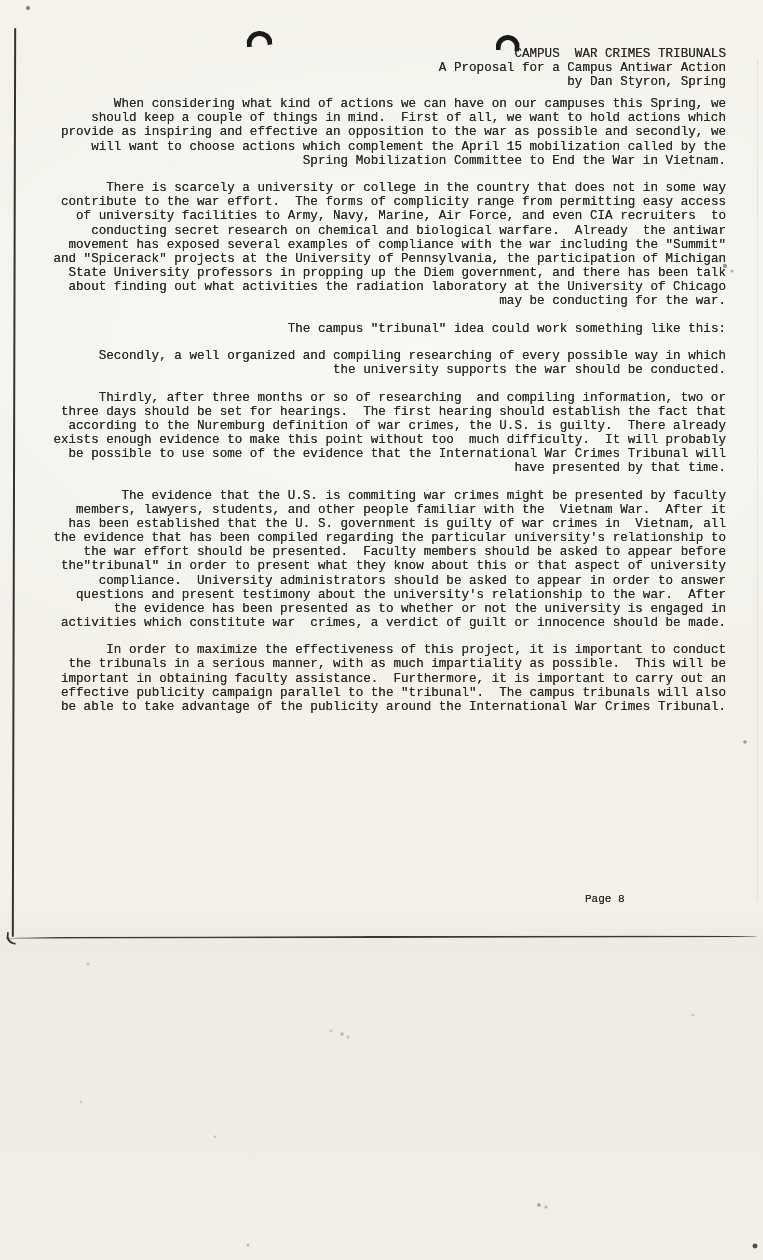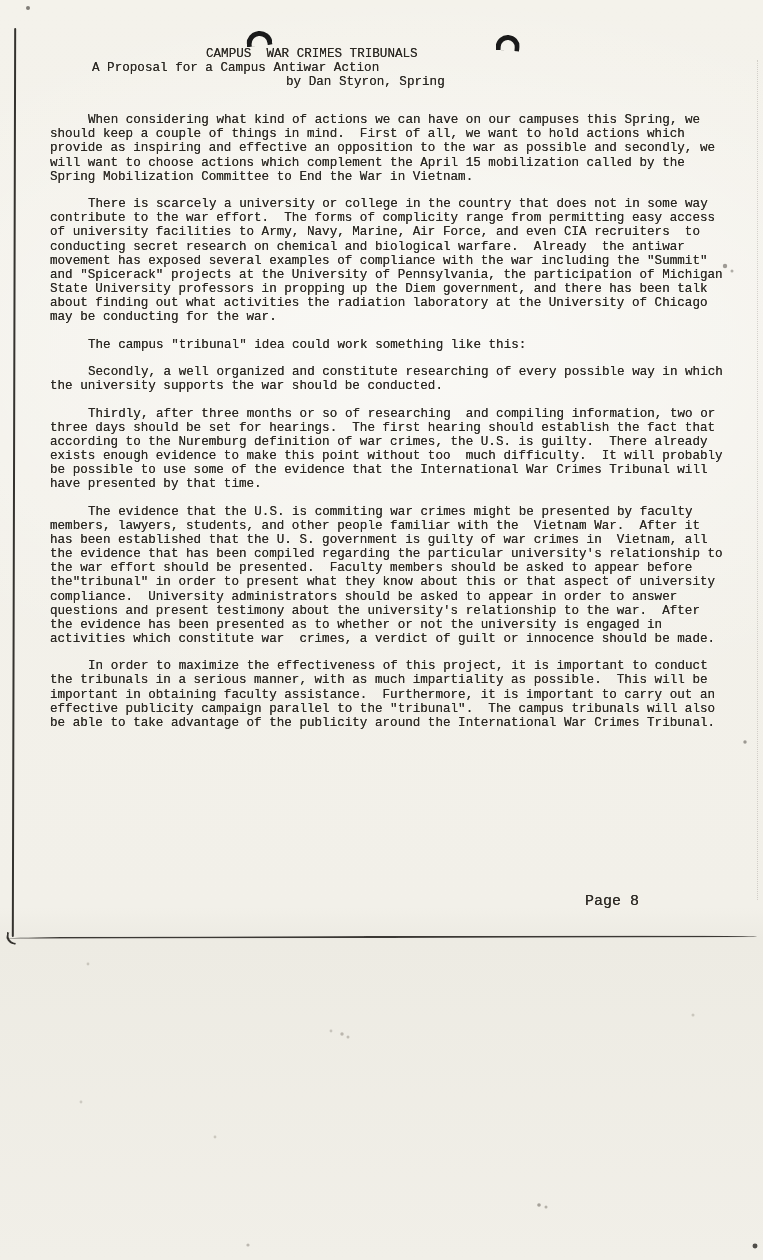--- a/index.html
+++ b/index.html
@@ -8,20 +8,21 @@
     width:763px;height:1260px;position:relative;overflow:hidden;
     background:#f2f0e9;
     font-family:"Liberation Mono","DejaVu Sans Mono",monospace;
     color:#2b2823;
   }
   .scan{
     position:absolute;inset:0;
     background:
       radial-gradient(ellipse 900px 520px at 55% 28%, rgba(255,255,255,.55), rgba(255,255,255,0) 70%),
       linear-gradient(180deg,#f4f2eb 0%,#f2f0e9 72%,#edebe3 74.5%,#f1efe8 100%);
+    text-align: right;
   }
   .left-edge{
     position:absolute;left:13px;top:28px;width:2px;height:909px;
     background:#35332f;border-radius:2px;transform:rotate(.15deg);
   }
   .left-edge::after{
     content:"";position:absolute;left:-6px;bottom:-7px;width:9px;height:9px;
     border-left:2px solid #35332f;border-bottom:2px solid #35332f;
     border-radius:0 0 0 9px;transform:rotate(12deg);
   }
@@ -37,24 +38,24 @@
   .mark2{left:496px;top:35px;width:24px;height:16px;transform:rotate(4deg)}
   .content{
     position:absolute;left:50px;top:47px;width:676px;
     font-size:12.6px;line-height:14.1px;
     text-shadow:0 0 .35px rgba(43,40,35,.8);
   }
   .hline{white-space:pre}
   .title{margin-left:156px}
   .subtitle{margin-left:42px}
   .byline{margin-left:236px}
-  .paras{margin-top:24px}
+  .paras{margin-top:8px}
   .para{margin:0 0 13.5px 0;text-indent:38px;white-space:pre-wrap}
   .page-number{
-    position:absolute;left:585px;top:893px;font-size:15px;
+    position:absolute;left:585px;top:893px;font-size:11px;
     text-shadow:0 0 .35px rgba(43,40,35,.8);
   }
   .right-edge{
     position:absolute;right:5px;top:60px;height:840px;width:1px;
     border-right:1px dotted rgba(90,84,76,.22);
   }
   .specks{
     position:absolute;left:0;top:0;width:2px;height:2px;border-radius:50%;
     background:transparent;
     box-shadow:
@@ -86,21 +87,21 @@
   <div class="right-edge"></div>
 
   <div class="content">
     <div class="hline title">CAMPUS  WAR CRIMES TRIBUNALS</div>
     <div class="hline subtitle">A Proposal for a Campus Antiwar Action</div>
     <div class="hline byline">by Dan Styron, Spring</div>
     <div class="paras">
         <p class="para">When considering what kind of actions we can have on our campuses this Spring, we should keep a couple of things in mind.  First of all, we want to hold actions which provide as inspiring and effective an opposition to the war as possible and secondly, we will want to choose actions which complement the April 15 mobilization called by the Spring Mobilization Committee to End the War in Vietnam.</p>
         <p class="para">There is scarcely a university or college in the country that does not in some way contribute to the war effort.  The forms of complicity range from permitting easy access of university facilities to Army, Navy, Marine, Air Force, and even CIA recruiters  to conducting secret research on chemical and biological warfare.  Already  the antiwar movement has exposed several examples of compliance with the war including the "Summit" and "Spicerack" projects at the University of Pennsylvania, the participation of Michigan State University professors in propping up the Diem government, and there has been talk about finding out what activities the radiation laboratory at the University of Chicago may be conducting for the war.</p>
         <p class="para">The campus "tribunal" idea could work something like this:</p>
-        <p class="para">Secondly, a well organized and constitute researching of every possible way in which the university supports the war should be conducted.</p>
+        <p class="para">Secondly, a well organized and compiling researching of every possible way in which the university supports the war should be conducted.</p>
         <p class="para">Thirdly, after three months or so of researching  and compiling information, two or three days should be set for hearings.  The first hearing should establish the fact that according to the Nuremburg definition of war crimes, the U.S. is guilty.  There already exists enough evidence to make this point without too  much difficulty.  It will probably be possible to use some of the evidence that the International War Crimes Tribunal will have presented by that time.</p>
         <p class="para">The evidence that the U.S. is commiting war crimes might be presented by faculty members, lawyers, students, and other people familiar with the  Vietnam War.  After it has been established that the U. S. government is guilty of war crimes in  Vietnam, all the evidence that has been compiled regarding the particular university's relationship to the war effort should be presented.  Faculty members should be asked to appear before the"tribunal" in order to present what they know about this or that aspect of university compliance.  University administrators should be asked to appear in order to answer questions and present testimony about the university's relationship to the war.  After the evidence has been presented as to whether or not the university is engaged in activities which constitute war  crimes, a verdict of guilt or innocence should be made.</p>
         <p class="para">In order to maximize the effectiveness of this project, it is important to conduct the tribunals in a serious manner, with as much impartiality as possible.  This will be important in obtaining faculty assistance.  Furthermore, it is important to carry out an effective publicity campaign parallel to the "tribunal".  The campus tribunals will also be able to take advantage of the publicity around the International War Crimes Tribunal.</p>
       </div>
   </div>
 
   <div class="page-number">Page 8</div>
 
   <div class="bottom-rule"></div>
   <div class="specks"></div>

